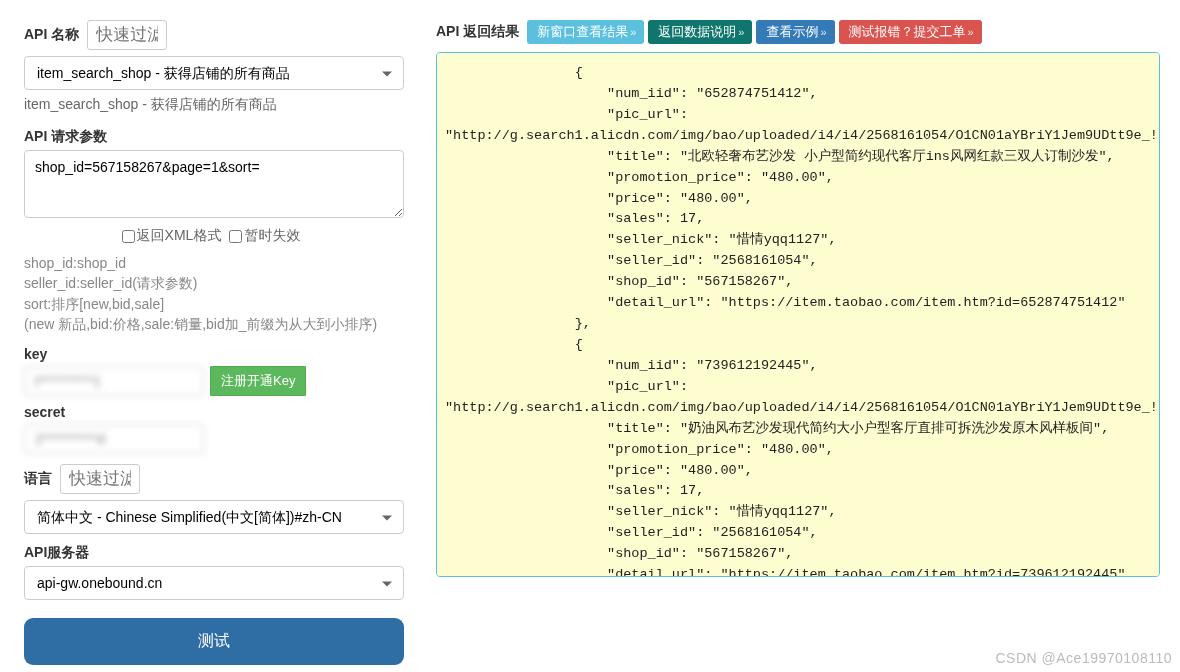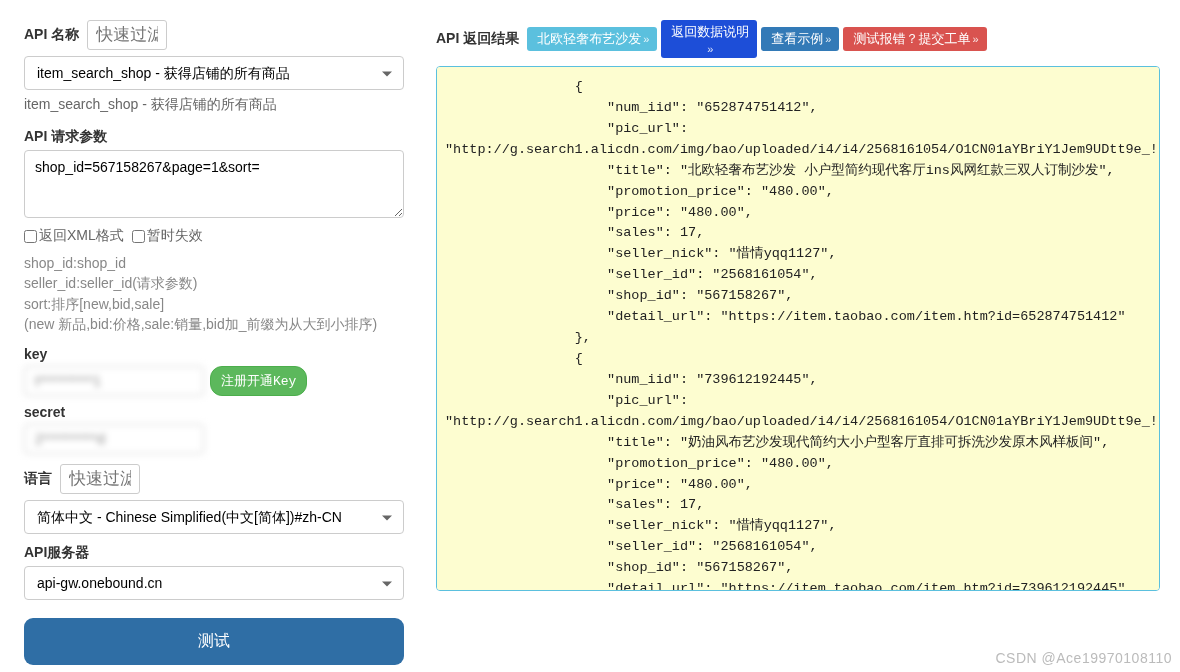--- a/index.html
+++ b/index.html
@@ -11,41 +11,41 @@
   .field-label { font-weight: bold; color: #333; margin-bottom: 6px; display: flex; align-items: center; gap: 8px; }
   .filter-input { border: 1px solid #ccc; border-radius: 3px; padding: 4px 8px; font-size: 17px; color: #a21caf; font-weight: normal; width: 80px; }
   .filter-input.wide { width: 80px; }
 
   .select { width: 100%; border: 1px solid #ccc; border-radius: 4px; padding: 8px 28px 8px 12px; font-size: 14px; background: #fff; appearance: none; position: relative; cursor: pointer; }
   .select-wrap { position: relative; margin-bottom: 6px; }
   .select-wrap::after { content: ""; position: absolute; right: 12px; top: 50%; transform: translateY(-30%); border-left: 5px solid transparent; border-right: 5px solid transparent; border-top: 5px solid #666; pointer-events: none; }
 
   .subtext { color: #666; font-size: 14px; margin-bottom: 14px; }
   .textarea { width: 100%; border: 1px solid #ccc; border-radius: 4px; padding: 8px 10px; font-size: 14px; resize: vertical; font-family: inherit; height: 68px; }
-  .chk-row { margin-top: 6px; display: flex; gap: 2px; align-items: center; color: #666; font-size: 14px; }
+  .chk-row { margin-top: 6px; display: flex; gap: 2px; align-items: center; color: #666; font-size: 14px; justify-content: center; }
   .chk-row input { margin-right: 2px; }
   .chk-row label { margin-right: 6px; display: flex; align-items: center; }
 
   .param-desc { color: #888; font-size: 14px; line-height: 1.45; margin-top: 8px; margin-bottom: 12px; }
 
   .text-input { width: 180px; border: 1px solid #ccc; border-radius: 4px; padding: 6px 10px; font-size: 14px; }
 
   .key-row { display: flex; align-items: center; gap: 6px; margin-bottom: 8px; }
-  .btn-green { background: #5cb85c; border: 1px solid #4cae4c; color: #fff; padding: 5px 10px; border-radius: 12px; font-size: 13px; cursor: pointer; font-family: Liberation Mono, monospace; }
+  .btn-green { background: #5cb85c; border: 1px solid #4cae4c; color: #fff; padding: 5px 10px; border-radius: 1px; font-size: 13px; cursor: pointer; }
 
   .label-bold { font-weight: bold; margin-bottom: 4px; }
 
   .test-btn { width: 100%; background: #2f6ea5; color: #fff; border: none; padding: 13px 0; font-size: 16px; border-radius: 9px; cursor: pointer; margin-top: 12px; }
 
   .result-header { display: flex; align-items: center; gap: 4px; margin-bottom: 8px; flex-wrap: nowrap; }
   .result-title { font-weight: bold; margin-right: 4px; }
   .badge-btn { color: #fff; border: none; padding: 3px 8px 3px 10px; border-radius: 3px; font-size: 13px; cursor: pointer; display: flex; align-items: center; gap: 2px; }
   .badge-btn .arr { font-size: 11px; opacity: 0.85; }
   .b-teal   { background: #5bc0de; }
-  .b-orange { background: #1d4ed8; flex-direction: column; }
+  .b-orange { background: #0f766e; }
   .b-blue   { background: #337ab7; }
   .b-red    { background: #d9534f; }
 
   .result-box {
     width: 100%; height: 525px; background: #fdfdd0; border: 1px solid #5bc0de;
     border-radius: 4px; padding: 10px 14px 10px 8px; overflow-y: scroll;
     font-family: Menlo, Consolas, "Courier New", monospace; font-size: 13.5px;
     white-space: pre-wrap; line-height: 1.55; color: #222;
   }
   .result-box::-webkit-scrollbar { width: 15px; }
@@ -125,21 +125,21 @@
       </select>
     </div>
 
     <button class="test-btn">测试</button>
   </div>
 
   <div class="right-panel">
     <div class="result-header">
       <span class="result-title">API 返回结果</span>
       <button class="badge-btn b-teal">
-          <span>北欧轻奢布艺沙发</span>
+          <span>新窗口查看结果</span>
           <span class="arr">»</span>
         </button>
       <button class="badge-btn b-orange">
           <span>返回数据说明</span>
           <span class="arr">»</span>
         </button>
       <button class="badge-btn b-blue">
           <span>查看示例</span>
           <span class="arr">»</span>
         </button>

